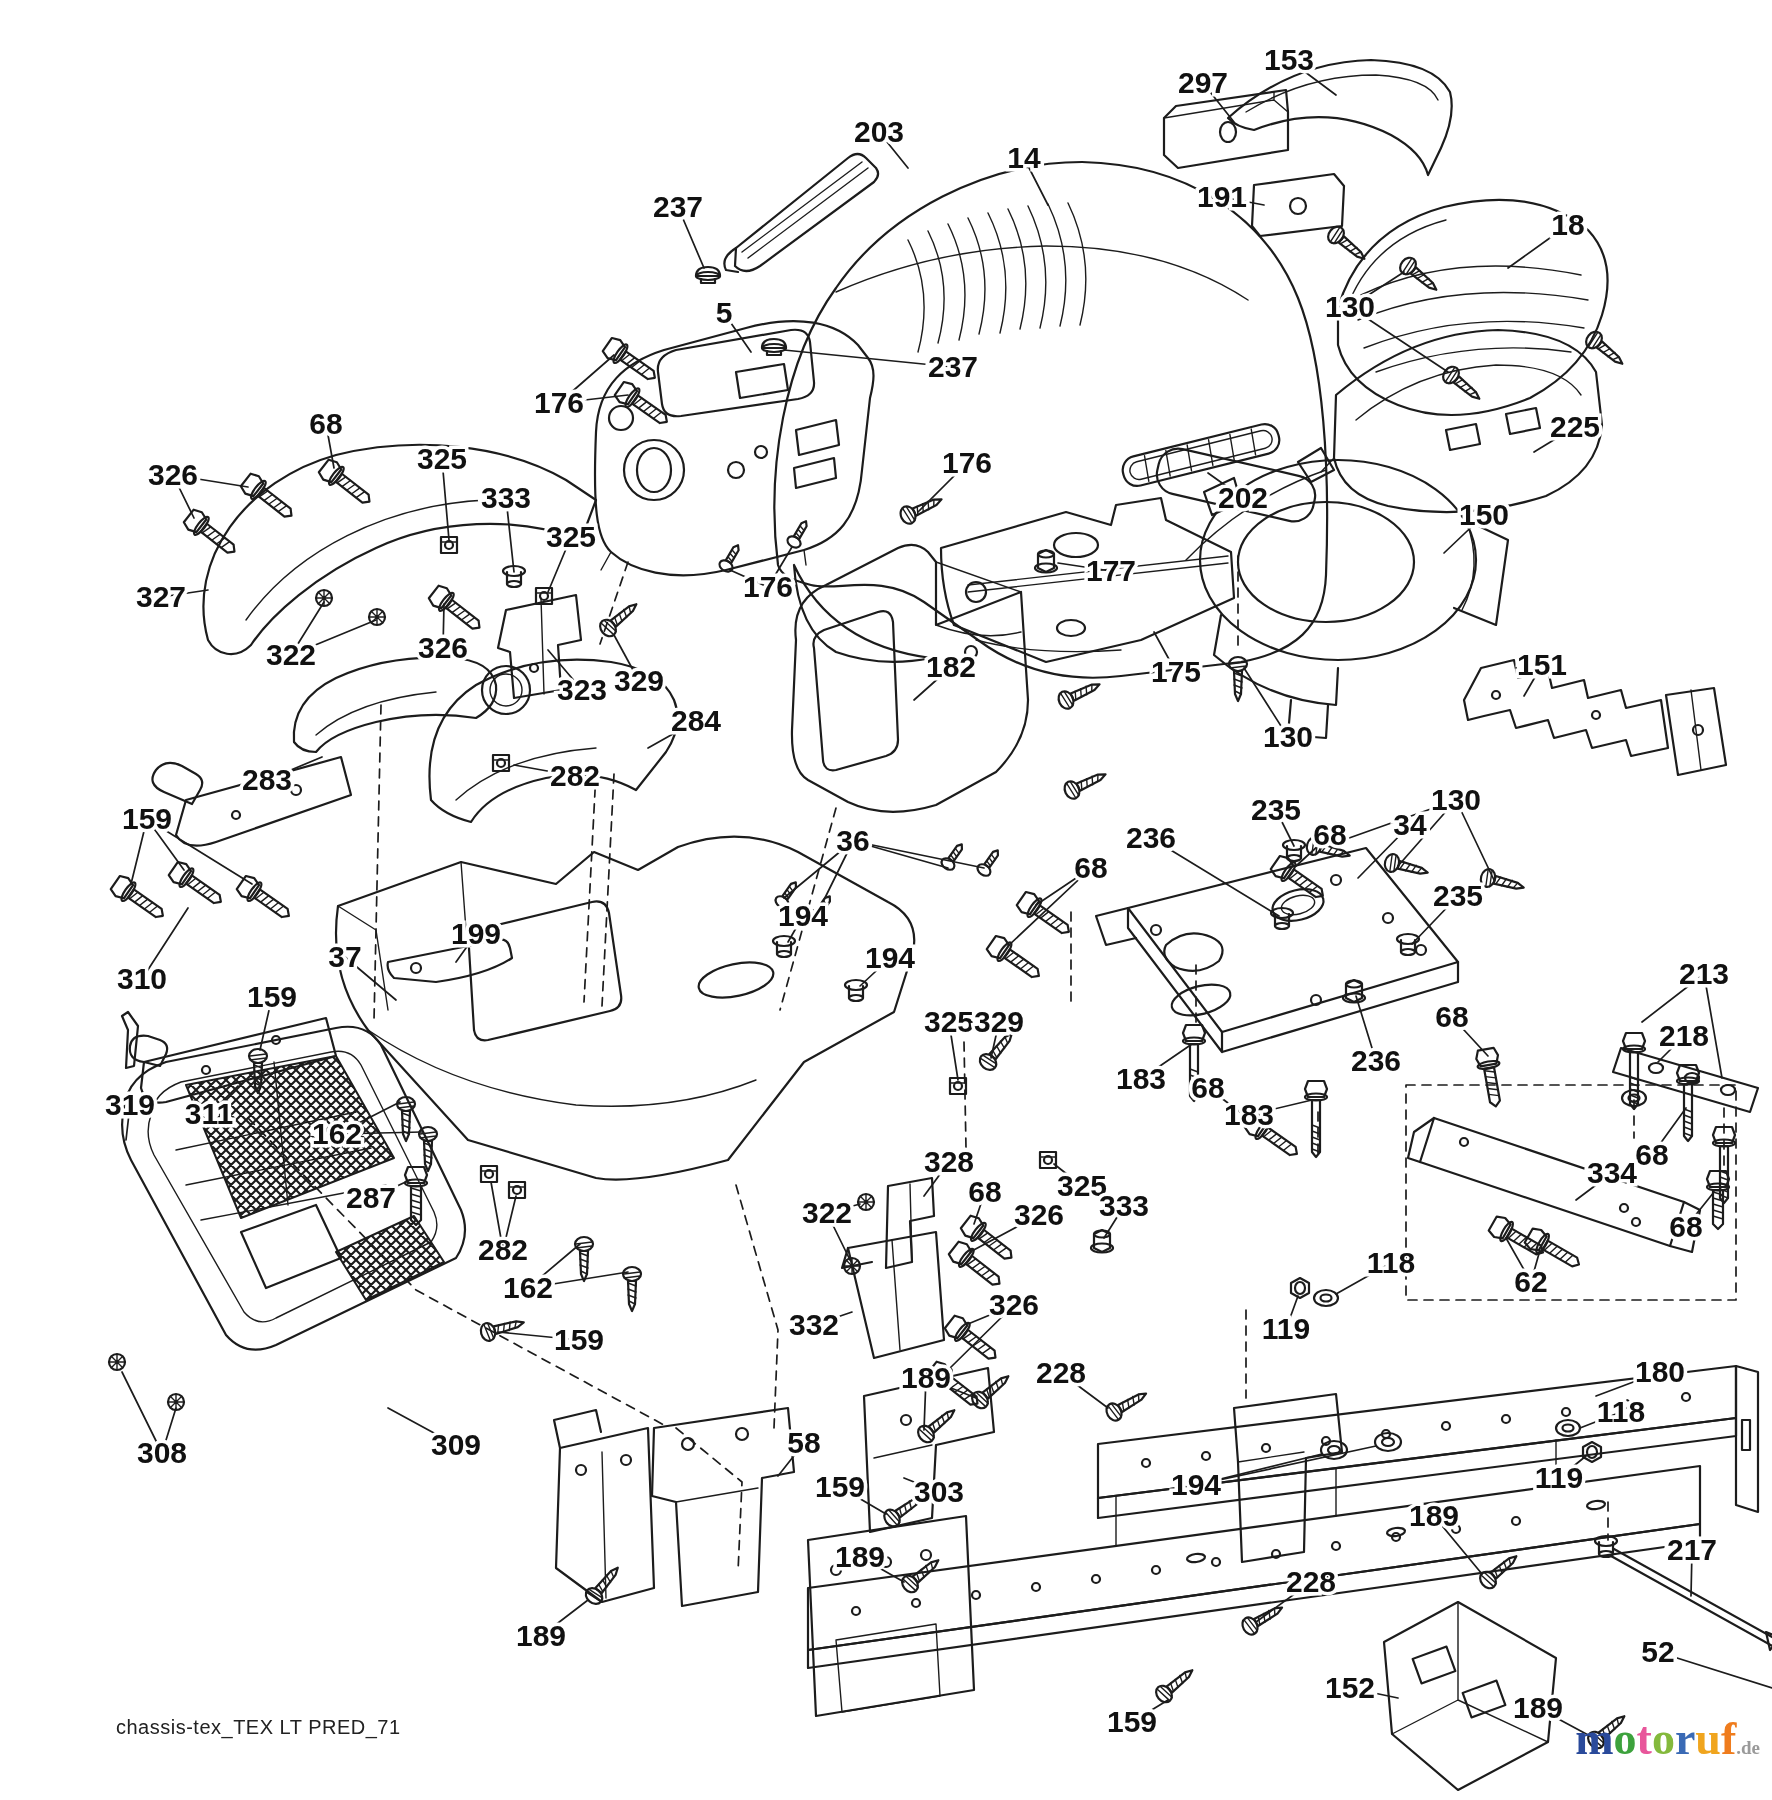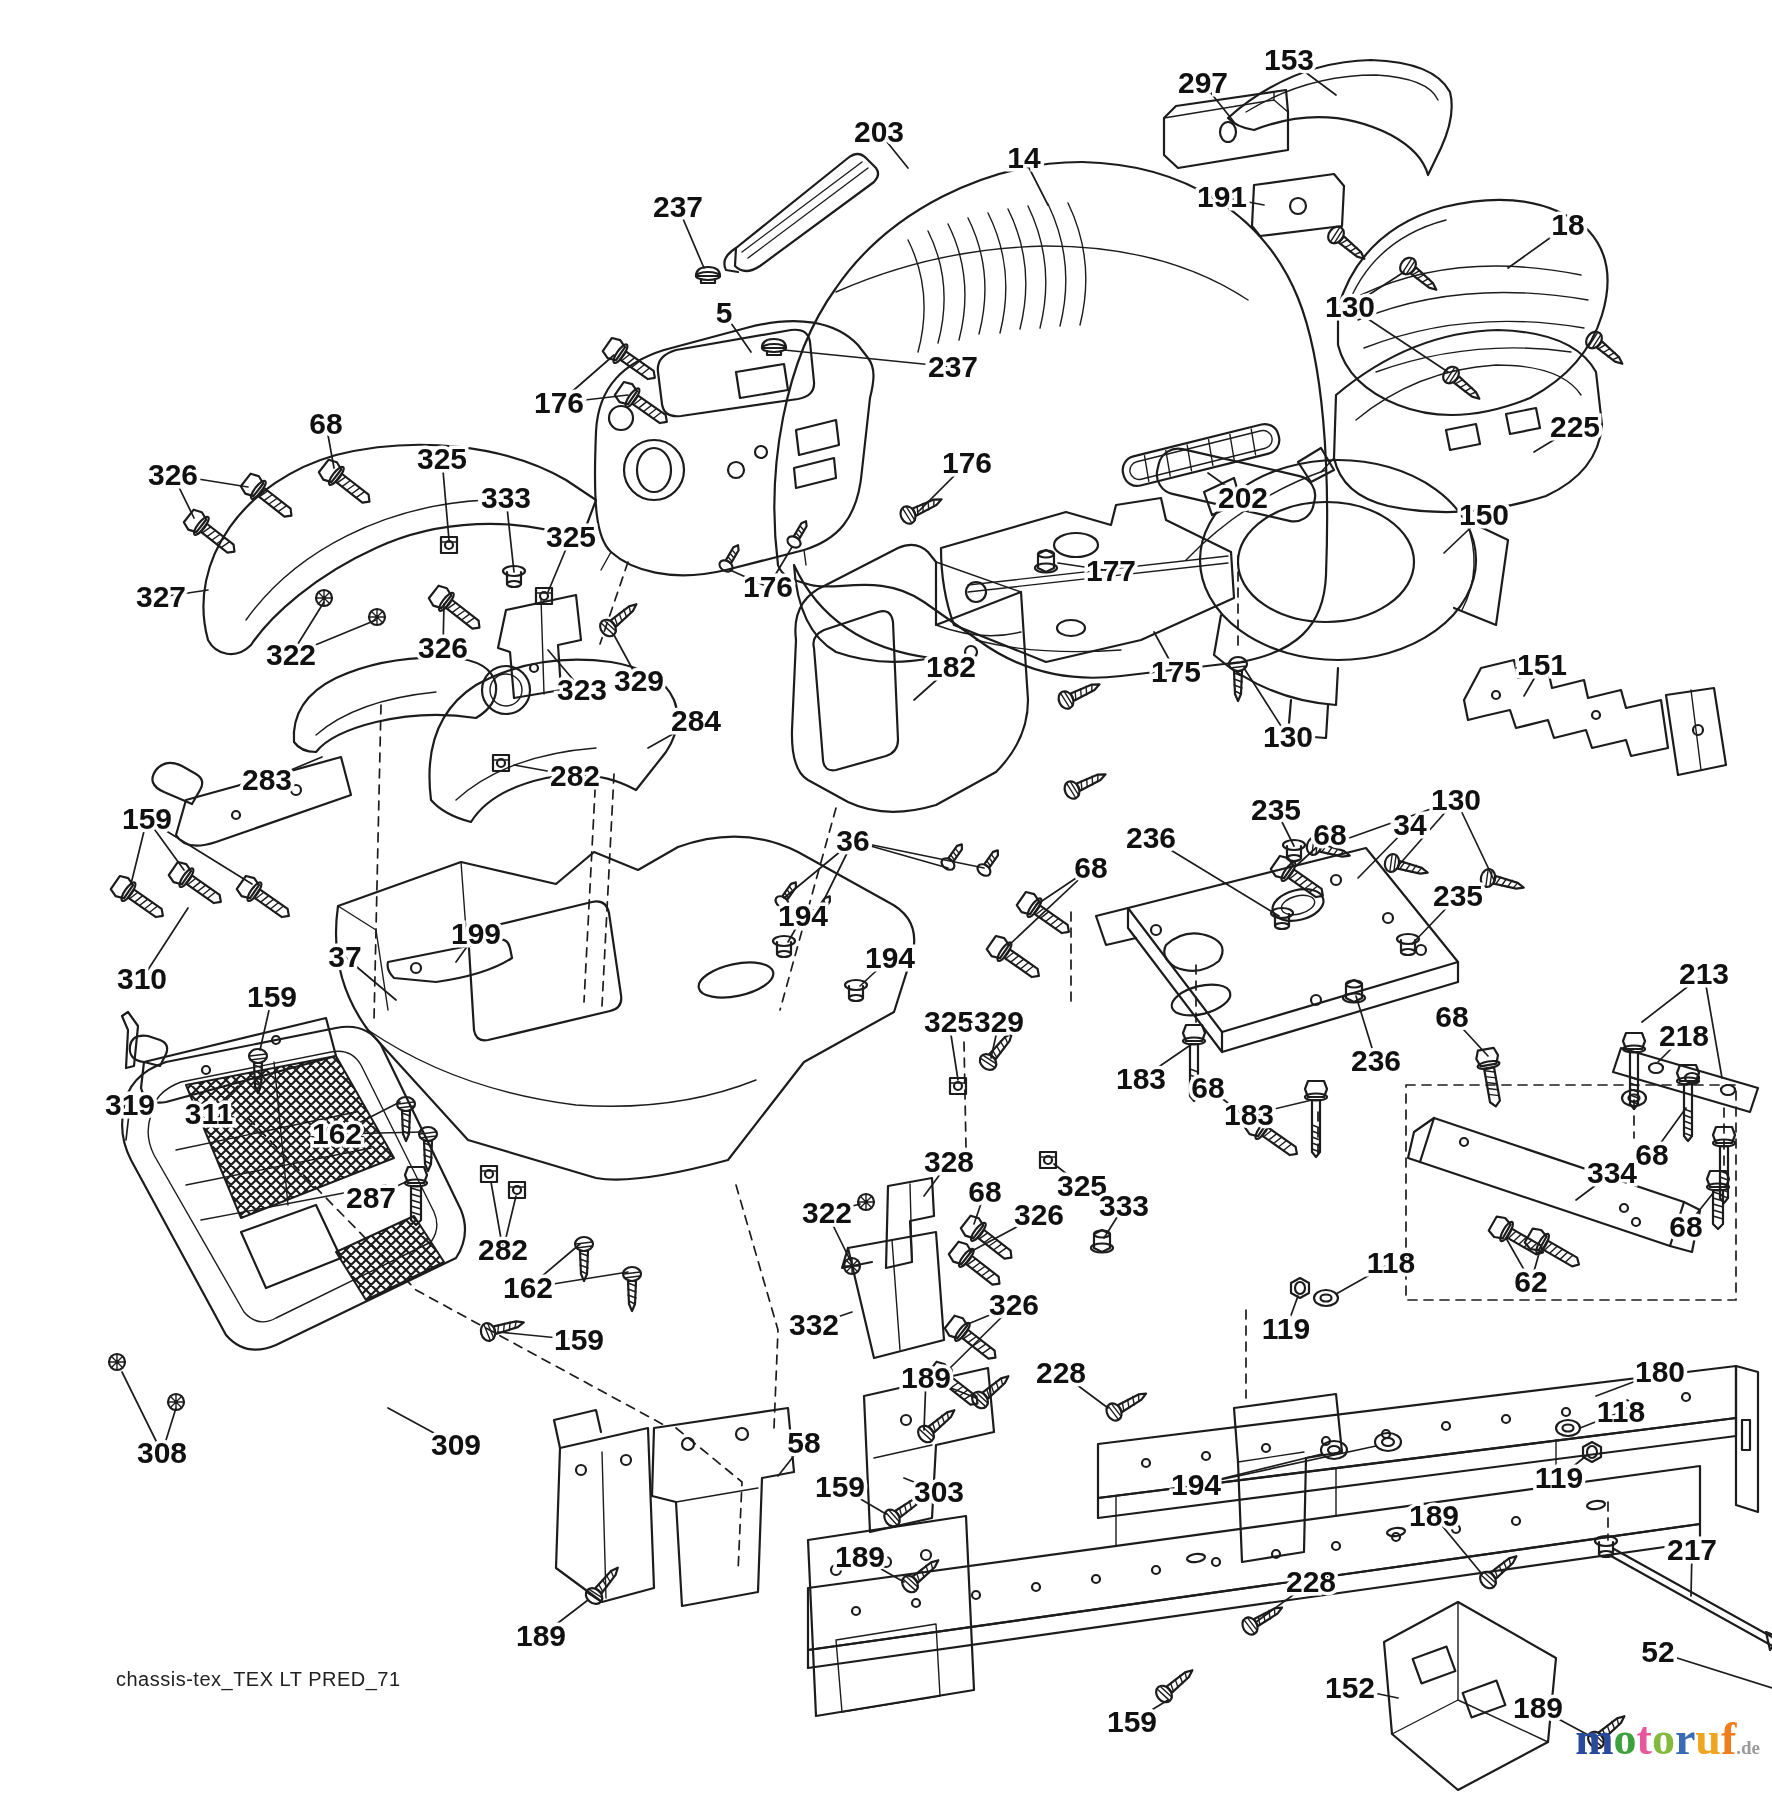--- a/index.html
+++ b/index.html
@@ -8,21 +8,21 @@
   .canvas{position:absolute;inset:0;background:#fff;margin-left:36px;}
   svg{position:absolute;left:0;top:0;}
   svg path,svg line,svg polyline,svg polygon,svg circle,svg ellipse,svg rect{
      fill:none;stroke:#1c1c1c;stroke-width:2.2;stroke-linejoin:round;stroke-linecap:round;}
   .thin{stroke-width:1.4;}
   .leader{stroke-width:1.7;}
   .dash{stroke-width:1.7;stroke-dasharray:9 7;}
   .hatch{fill:url(#xh);stroke-width:2;}
   text.plbl{font-family:"Liberation Sans",sans-serif;font-weight:bold;font-size:30px;
      fill:#111;stroke:#fff;stroke-width:7px;paint-order:stroke;text-anchor:middle;}
-  .footer{position:absolute;left:80px;top:1668px;font-size:20px;color:#222;
+  .footer{position:absolute;left:80px;top:1716px;font-size:20px;color:#222;
      letter-spacing:0.5px;}
   .logo{position:absolute;right:12px;top:1716px;font-family:"Liberation Serif",serif;
      font-weight:bold;font-size:46px;line-height:1;}
   .logo .logo-suffix{font-size:19px;color:#9a9a9a;font-weight:bold;}
 </style>
 </head>
 <body>
 
 <div class="canvas">
 <svg id="art" width="1772" height="1800" viewBox="0 0 1772 1800">

